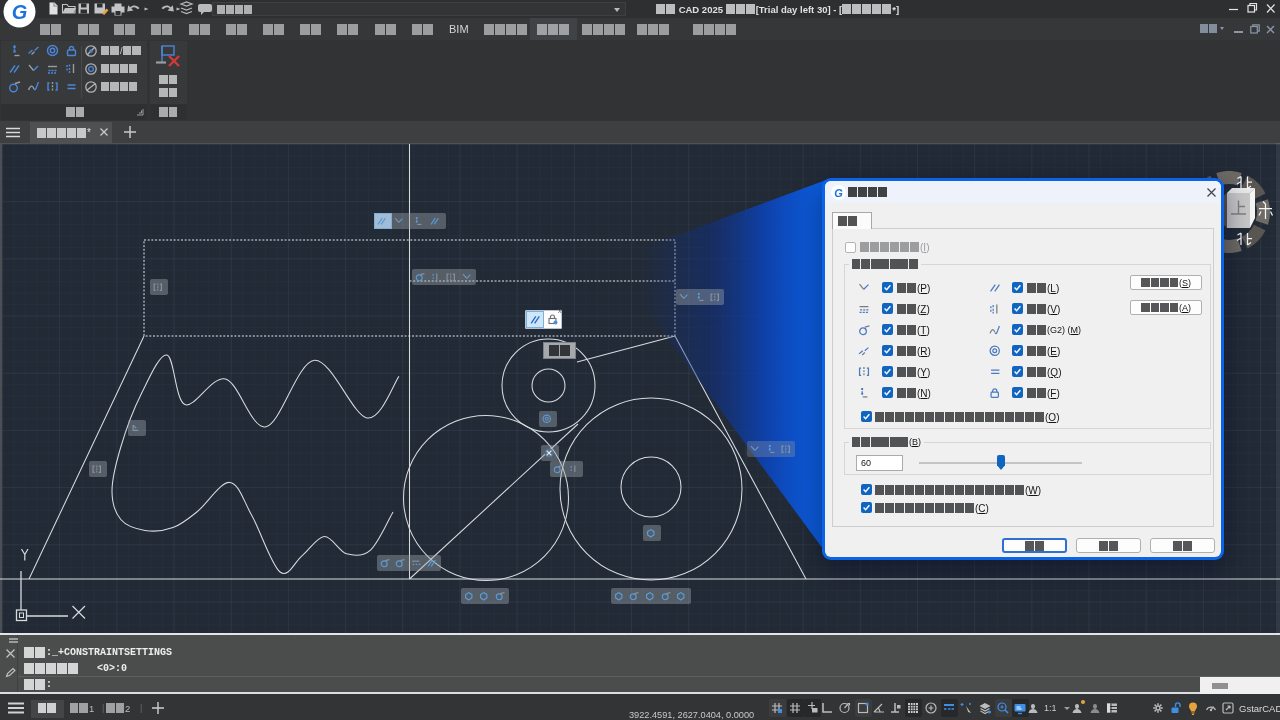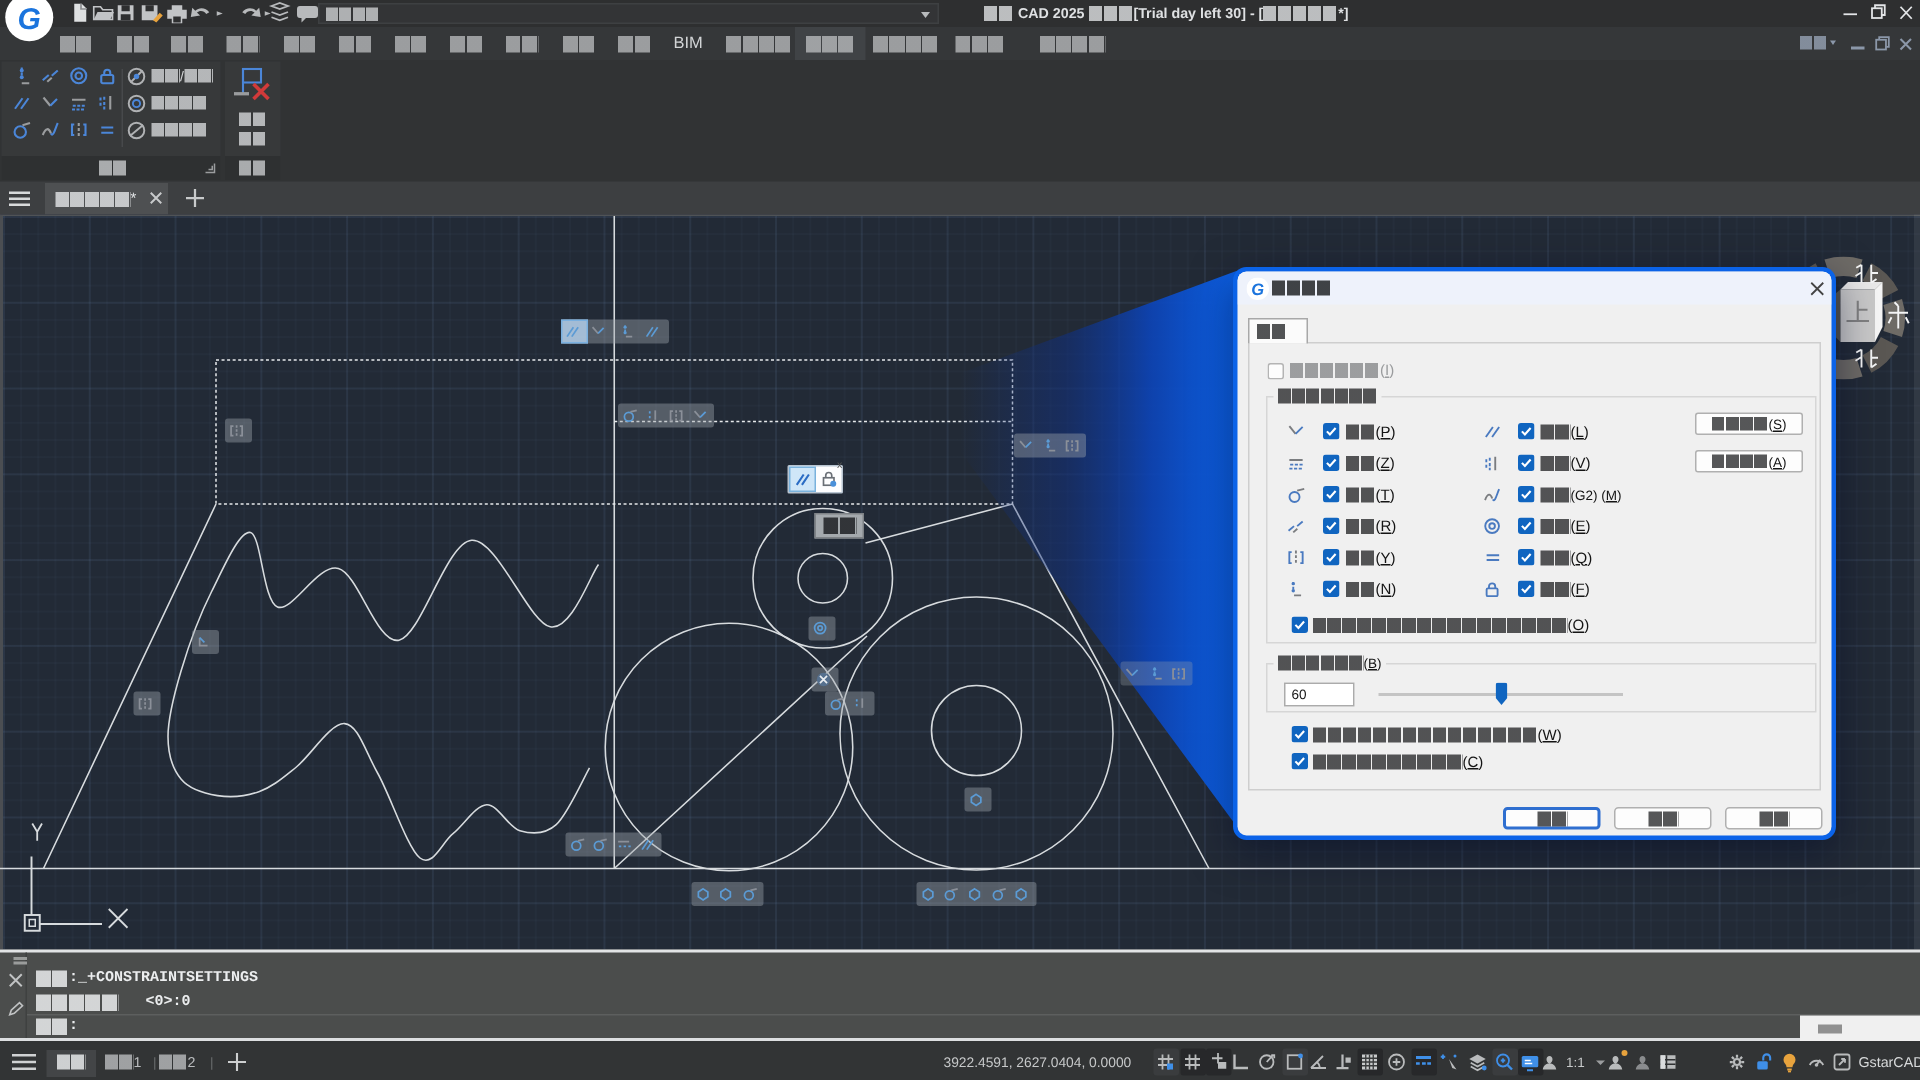--- a/index.html
+++ b/index.html
@@ -618,21 +618,21 @@
   </svg>
 <div class="a" style="left:31px;top:700px;width:33px;height:18px;background:#434547"></div>
 <div style="position:absolute;left:38px;top:696px;height:24px;display:flex;align-items:center;white-space:pre;font-size:9.5px;color:#e6e8e9;"><i style="display:inline-block;width:19px;height:9.5px;flex:none;background:repeating-linear-gradient(90deg,rgba(230,232,233,.85) 0,rgba(230,232,233,.85) 8.5px,transparent 8.5px,transparent 9.5px)"></i></div>
 <div style="position:absolute;left:70px;top:696px;height:24px;display:flex;align-items:center;white-space:pre;font-size:9.5px;color:#babcbe;"><i style="display:inline-block;width:19px;height:9.5px;flex:none;background:repeating-linear-gradient(90deg,rgba(186,188,190,.8) 0,rgba(186,188,190,.8) 8.5px,transparent 8.5px,transparent 9.5px)"></i><span>1</span></div>
 <div style="position:absolute;left:102px;top:696px;height:24px;display:flex;align-items:center;white-space:pre;font-size:9px;color:#6a6c6e;"><span style="color:#6a6c6e">|</span></div>
 <div style="position:absolute;left:106px;top:696px;height:24px;display:flex;align-items:center;white-space:pre;font-size:9.5px;color:#babcbe;"><i style="display:inline-block;width:19px;height:9.5px;flex:none;background:repeating-linear-gradient(90deg,rgba(186,188,190,.8) 0,rgba(186,188,190,.8) 8.5px,transparent 8.5px,transparent 9.5px)"></i><span>2</span></div>
 <div style="position:absolute;left:140px;top:696px;height:24px;display:flex;align-items:center;white-space:pre;font-size:9px;color:#6a6c6e;"><span style="color:#6a6c6e">|</span></div>
 <svg class="a" style="left:152px;top:702px" width="12" height="12" viewBox="0 0 12 12" stroke="#cdcfd0" stroke-width="1.4">
     <path d="M6 0v12M0 6h12"></path>
   </svg>
-<div style="position:absolute;left:629px;top:696px;height:24px;display:flex;align-items:center;white-space:pre;font-size:9.2px;color:#c7c9ca;"><span>3922.4591, 2627.0404, 0.0000</span></div>
+<div style="position:absolute;left:629px;top:696px;height:24px;display:flex;align-items:flex-end;white-space:pre;font-size:9.2px;color:#c7c9ca;"><span>3922.4591, 2627.0404, 0.0000</span></div>
 <div class="a" style="left:769px;top:699px;width:17px;height:18px;background:#3a3c3e;border-radius:2px"></div>
 <svg class="a" style="left:770px;top:701px" width="14" height="14" viewBox="0 0 14 14" fill="none" stroke-width="1.2">
     <path d="M2 5h10M2 9h10M5 2v10M9 2v10" stroke="#b9bbbc"></path>
     <rect x="8" y="8" width="4" height="4" fill="#3f8fe8" stroke="none"></rect>
   </svg>
 <div class="a" style="left:787px;top:699px;width:17px;height:18px;background:#27282a;border-radius:2px"></div>
 <svg class="a" style="left:788px;top:701px" width="14" height="14" viewBox="0 0 14 14" fill="none" stroke-width="1.2">
     <path d="M2 5h10M2 9h10M5 2v10M9 2v10" stroke="#b9bbbc"></path>
   </svg>
 <div class="a" style="left:804px;top:699px;width:17px;height:18px;background:#27282a;border-radius:2px"></div>

